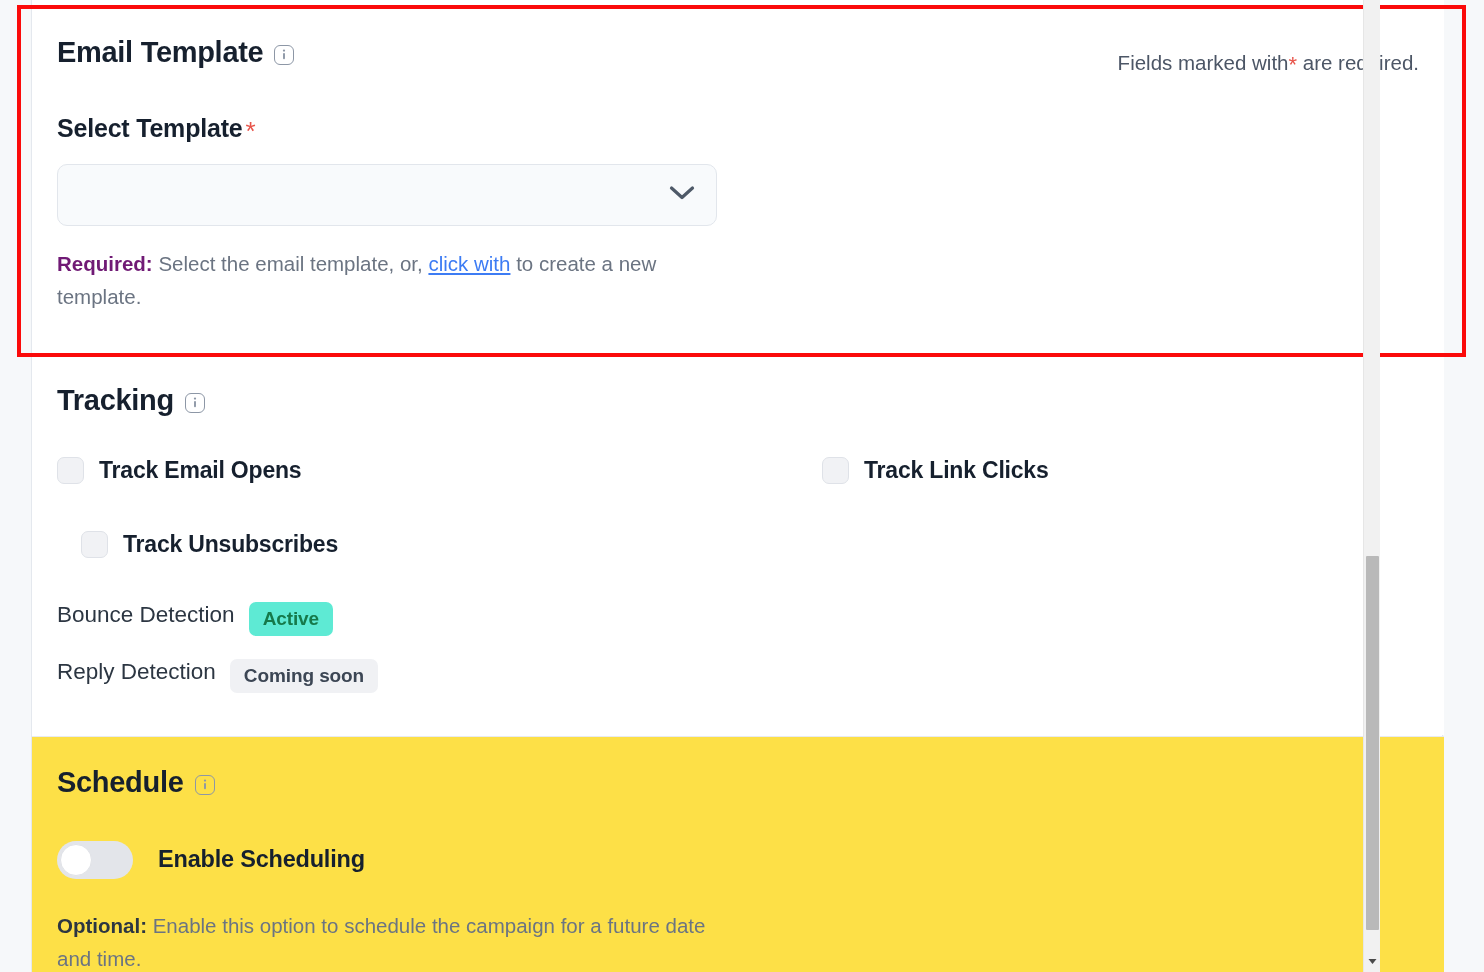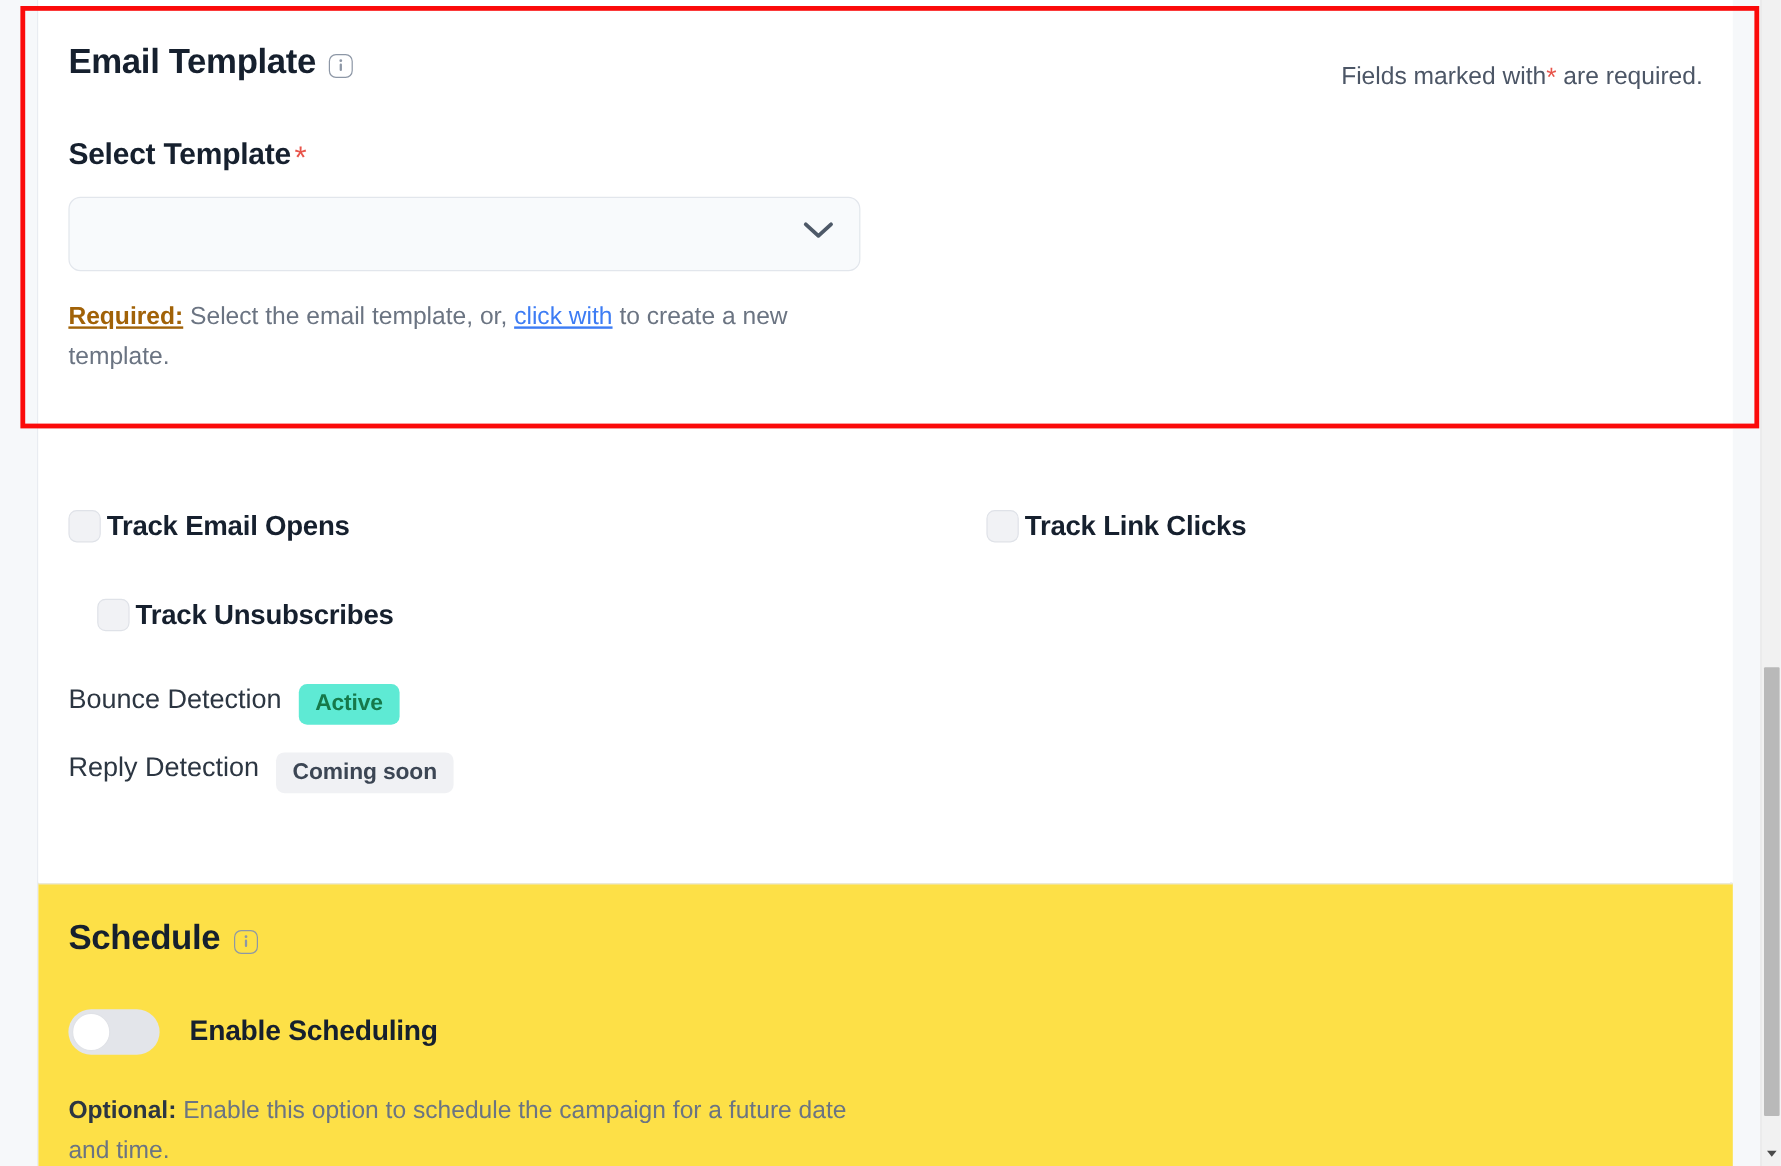--- a/index.html
+++ b/index.html
@@ -13,21 +13,21 @@
   body {
     font-family: "Liberation Sans", sans-serif;
     background: #f6f8fa;
     color: #1f2733;
     -webkit-font-smoothing: antialiased;
   }
 
   
   .page {
     position: relative;
-    width: 1484px;
+    width: 1380px;
     height: 972px;
     background: #f6f8fa;
   }
 
   
   .card {
     position: absolute;
     left: 31px;
     top: 0px;
     width: 1412px;
@@ -142,21 +142,21 @@
   }
   .chev { display: block; flex: 0 0 auto; }
 
   .help-text {
     margin-top: 21px;
     width: 668px;
     font-size: 20.5px;
     line-height: 1.62;
     color: #6b7482;
   }
-  .help-text b { color: #a16207; font-weight: bold; text-decoration: underline; }
+  .help-text b { color: #701a75; font-weight: bold; }
   .help-text a {
     color: #3d7cf4;
     text-decoration: underline;
     text-underline-offset: 2px;
   }
 
   
   .highlight-box {
     position: absolute;
     left: 17px;
@@ -180,21 +180,21 @@
   .tr-inner { padding: 28px 25px 0 25px; }
 
   .checkbox-grid {
     margin-top: 40px;
     position: relative;
   }
   .cb-row { display: flex; align-items: center; }
   .cb-item {
     display: flex;
     align-items: center;
-    gap: 5px;
+    gap: 15px;
     cursor: pointer;
   }
   .cb-item.col2 { position: absolute; left: 725px; top: 0; padding-left: 40px; }
 
   .checkbox {
     width: 27px;
     height: 27px;
     border-radius: 7px;
     background: #f1f2f5;
     border: 1px solid #dfe2e8;
@@ -372,20 +372,29 @@
           <b>Required:</b><span> Select the email template, or, </span><a href="#">click with</a><span> to create a new template.</span>
         </p>
 
       </div>
     </section>
 
     <section id="tracking-section">
       <div class="section-divider"></div>
       <div class="tr-inner">
 
+        <div class="section-title-row">
+          <h2 class="section-title">Tracking</h2>
+          <span class="info-icon">
+            <svg width="12" height="13" viewBox="0 0 12 13">
+              <circle cx="6" cy="2.6" r="1.15" fill="#8d97a6"></circle>
+              <rect x="5.05" y="5" width="1.9" height="6.2" rx="0.9" fill="#8d97a6"></rect>
+            </svg>
+          </span>
+        </div>
 
         <div class="checkbox-grid">
           <div class="cb-row">
             <label class="cb-item">
               <span class="checkbox"></span>
               <span class="cb-label">Track Email Opens</span>
             </label>
             <label class="cb-item col2">
               <span class="checkbox"></span>
               <span class="cb-label">Track Link Clicks</span>

